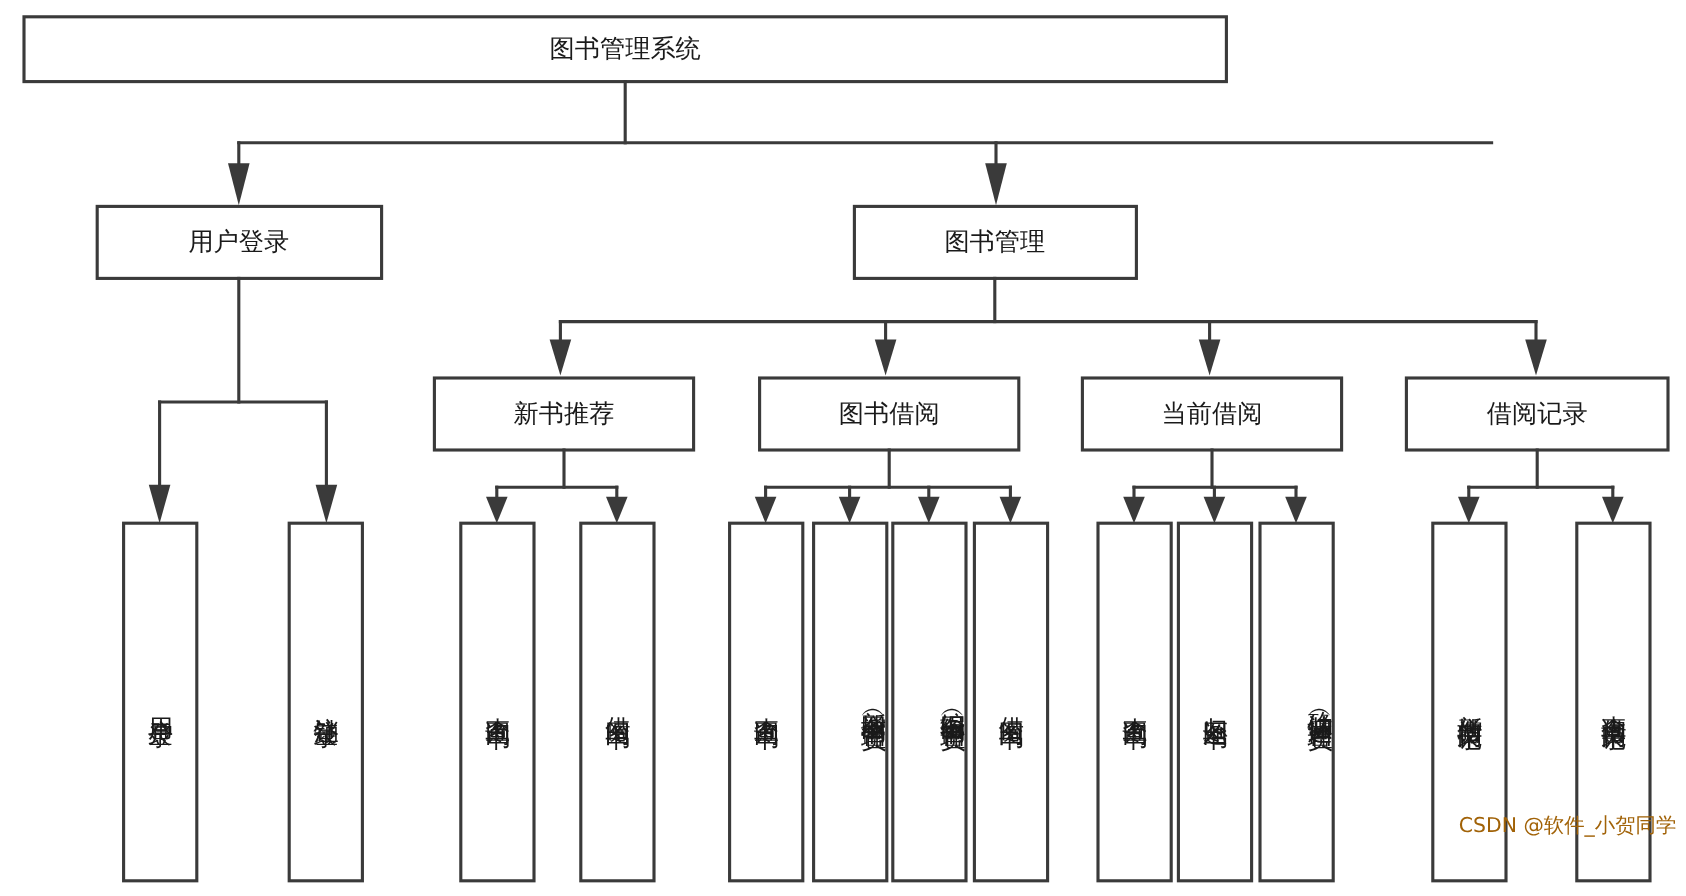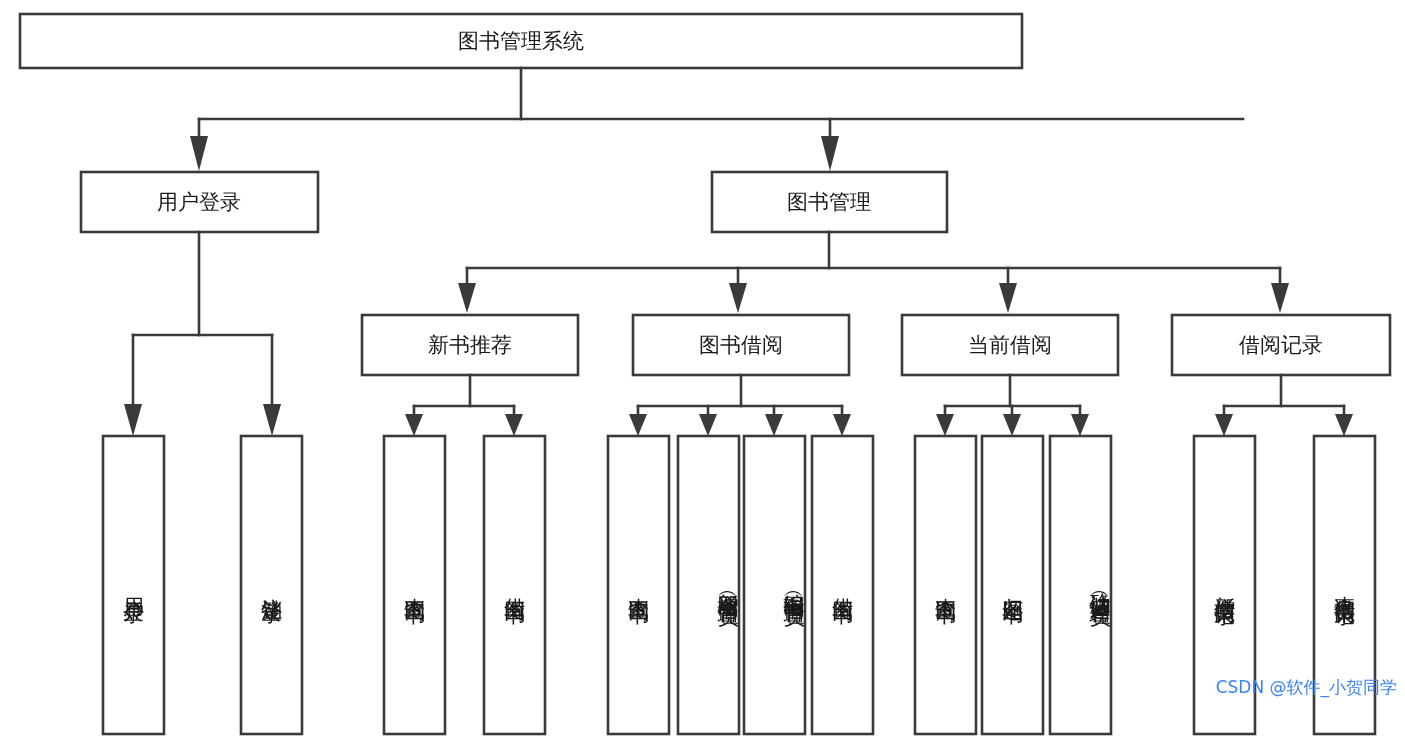--- a/index.html
+++ b/index.html
@@ -61,21 +61,21 @@
     justify-content: center;
     white-space: nowrap;
     pointer-events: none;
   }
   .watermark {
     position: absolute;
     right: 8px;
     bottom: 4px;
     font-family: "DejaVu Sans", "Liberation Sans", sans-serif;
     font-size: 17px;
-    color: #3b82f6;
+    color: #a16207;
     white-space: nowrap;
     user-select: none;
   }
 </style>
 </head>
 <body>
 
 <div id="diagram-root">
 
   <svg class="flow" viewBox="0 0 1405 747">

